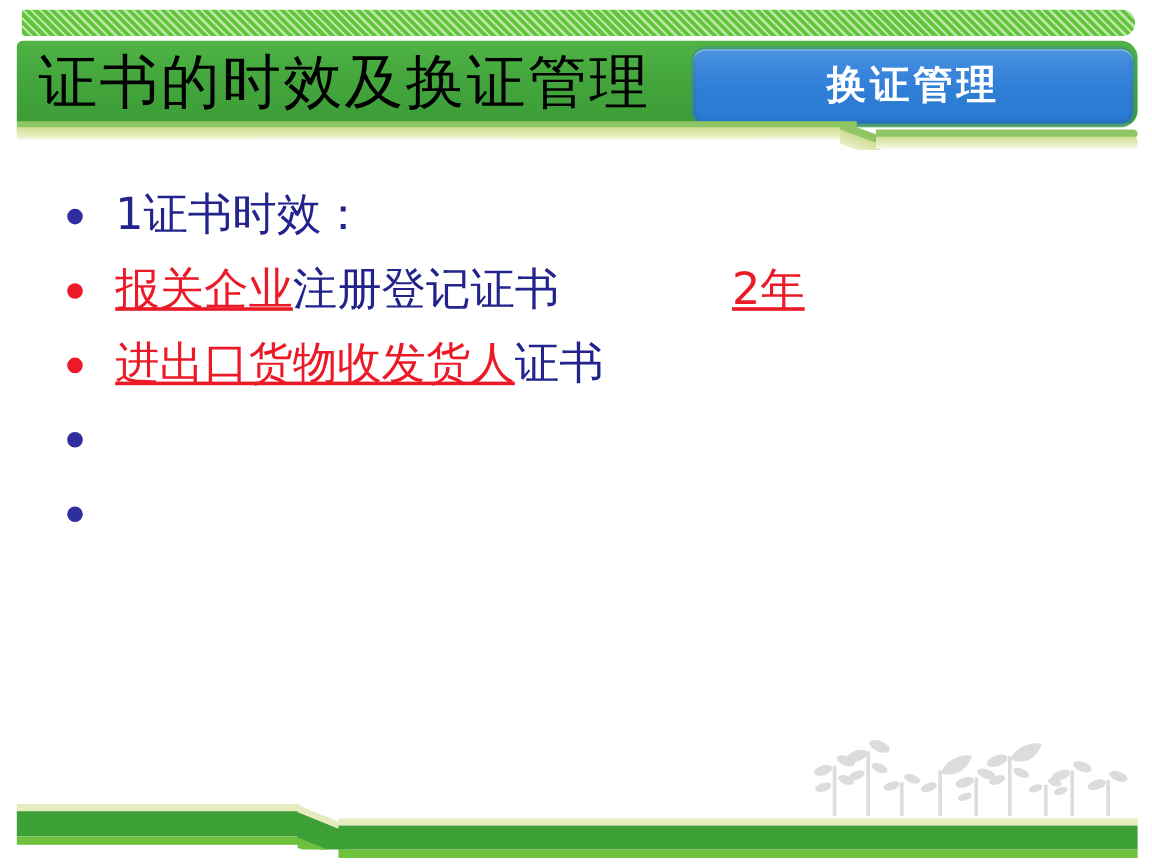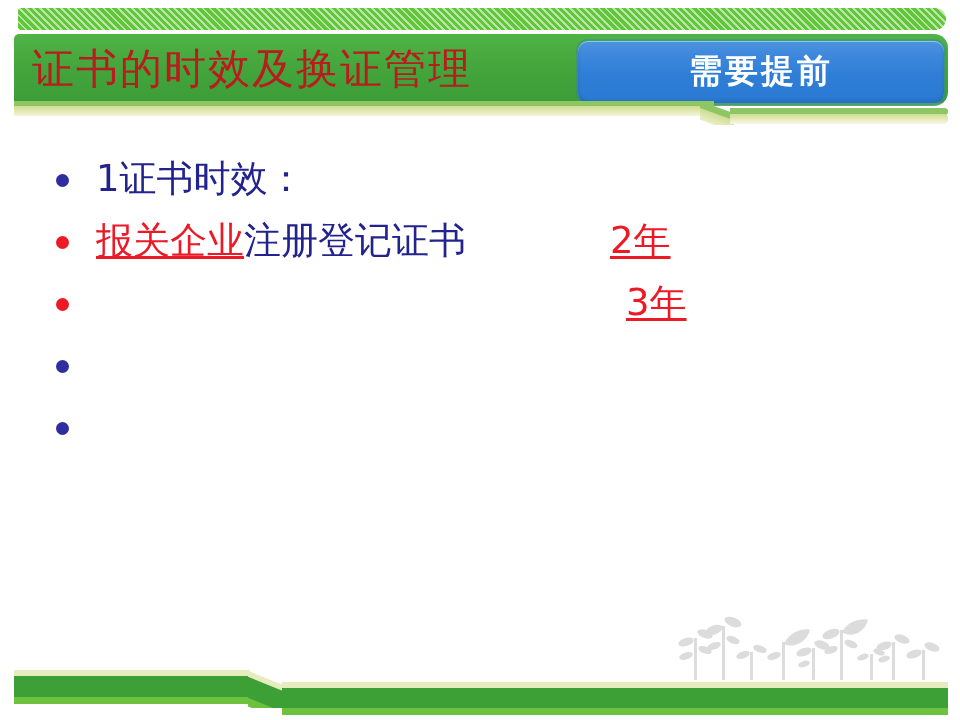--- a/index.html
+++ b/index.html
@@ -55,22 +55,22 @@
     background: rgba(255,255,255,0.18);
   }
 
   .slide-title {
     position: absolute;
     left: 32px;
     top: 38px;
     width: 540px;
     height: 62px;
     line-height: 62px;
-    color: #b91c1c;
-    font-size: 42px;
+    color: #000000;
+    font-size: 49px;
     font-weight: 400;
     letter-spacing: 2px;
     font-family: "DejaVu Sans", "Liberation Sans", sans-serif;
     white-space: nowrap;
   }
 
   
   .task-button {
     position: absolute;
     left: 578px;
@@ -299,21 +299,21 @@
 
 <div id="slide">
 
   <div class="top-stripe"></div>
 
   <div class="header-band"></div>
 
   <div class="slide-title">证书的时效及换证管理</div>
 
   <div class="task-button">
-    <div class="task-button-label">需要提前</div>
+    <div class="task-button-label">换证管理</div>
   </div>
 
   <div class="header-under-left-green"></div>
   <div class="header-under-left"></div>
   <div class="header-diag">
     <div class="g1"></div>
     <div class="g2"></div>
   </div>
   <div class="header-under-right-green"></div>
   <div class="header-under-right"></div>
@@ -323,21 +323,21 @@
         <span class="bullet blue"></span>
         <span class="line-text"><span class="navy">1证书时效：</span></span>
       </div>
       <div class="line">
         <span class="bullet red"></span>
         <span class="line-text"><span class="red b u">报关企业</span><span class="navy">注册登记证书</span></span>
         <span class="line-value red b u" style="left: 568px;">2年</span>
       </div>
       <div class="line">
         <span class="bullet red"></span>
-        <span class="line-value red b u" style="left: 584px;">3年</span>
+        <span class="line-text"><span class="red b u">进出口货物收发货人</span><span class="navy">证书</span></span>
       </div>
       <div class="line">
         <span class="bullet blue"></span>
       </div>
       <div class="line">
         <span class="bullet blue"></span>
       </div>
     </div>
 
   <div class="sprouts">

